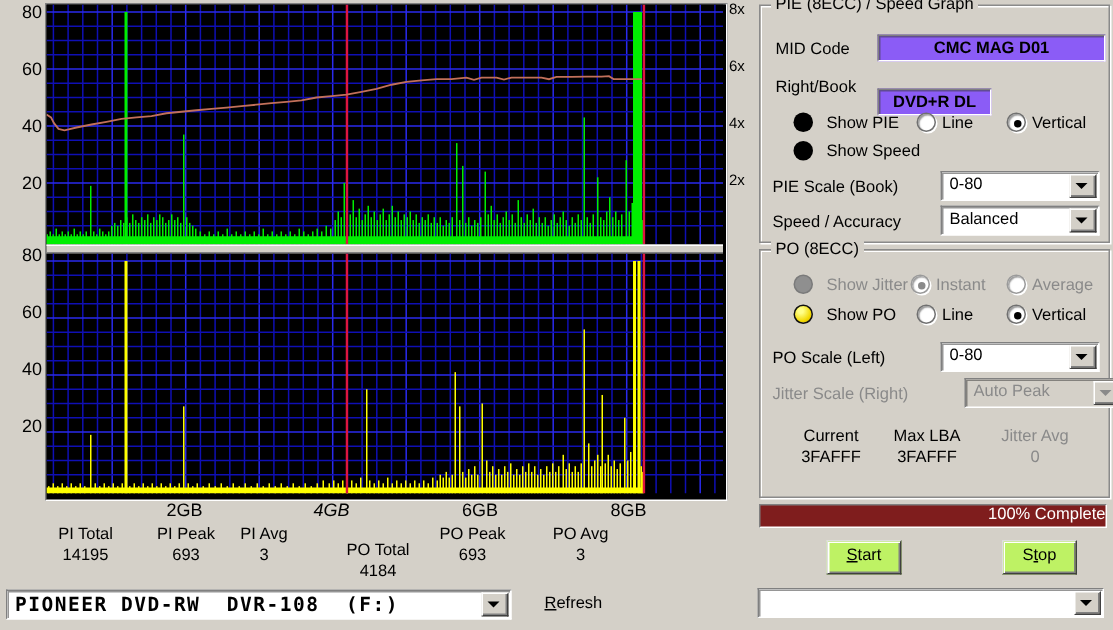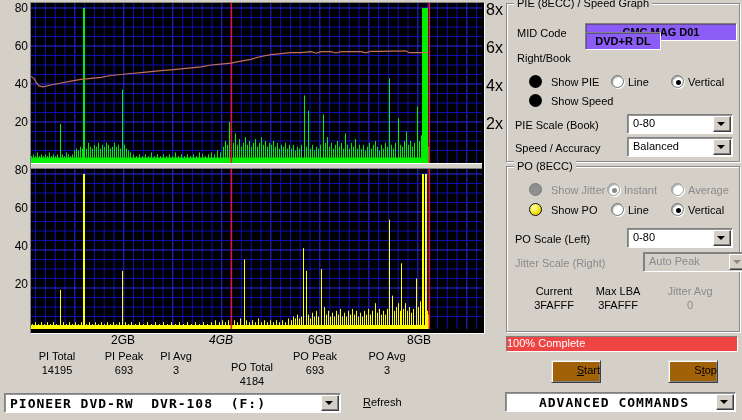--- a/index.html
+++ b/index.html
@@ -5,31 +5,31 @@
   html,body{margin:0;padding:0;}
   body{width:742px;height:420px;background:#d4d0c8;font-family:"Liberation Sans",sans-serif;font-size:11px;color:#000;overflow:hidden;}
   .abs{position:absolute;}
   #app{position:relative;width:742px;height:420px;}
 
   
   #plotbox{left:30px;top:2px;width:453px;height:330px;border:1px solid;border-color:#808080 #ffffff #ffffff #808080;background:#000;}
   #plotbox svg{display:block;}
   #plot-sep{position:absolute;left:0;top:160px;width:451px;height:6px;background:#d4d0c8;border-top:1px solid #ffffff;border-bottom:1px solid #808080;box-sizing:border-box;}
   .ylab{width:26px;text-align:right;font-size:12px;}
-  .ylab-r{width:20px;text-align:left;font-size:16px;}
+  .ylab-r{width:20px;text-align:left;font-size:10px;}
   .xlab{transform:translateX(-50%);font-size:12px;}
 
   
   .stat{width:84px;text-align:center;line-height:13px;}
   .stat .v{margin-top:1px;}
 
   
   .group{border:1px solid #8a8a8a;box-shadow:inset 1px 1px 0 #ffffff,1px 1px 0 #ffffff;}
   .gtitle{position:absolute;top:-7px;left:7px;background:#d4d0c8;padding:0 3px;}
-  .btn{background:#a16207;border:1px solid;border-color:#dfdfdf #404040 #404040 #dfdfdf;box-shadow:inset 1px 1px 0 #ffffff,inset -1px -1px 0 #808080;text-align:right;cursor:default;}
+  .btn{background:#bef264;border:1px solid;border-color:#dfdfdf #404040 #404040 #dfdfdf;box-shadow:inset 1px 1px 0 #ffffff,inset -1px -1px 0 #808080;text-align:center;cursor:default;}
   .btn span{display:block;margin-top:3px;}
   .sunken{background:#8b5cf6;border:1px solid;border-color:#808080 #ffffff #ffffff #808080;box-shadow:inset 1px 1px 0 rgba(64,64,64,.55);font-weight:bold;}
   .fieldtext{position:absolute;left:0;right:0;top:2px;text-align:center;}
   .combo{background:#fff;border:1px solid;border-color:#808080 #ffffff #ffffff #808080;box-shadow:inset 1px 1px 0 rgba(64,64,64,.55);}
   .combo .ctext{position:absolute;left:5px;top:2px;right:18px;white-space:pre;overflow:hidden;}
   .combo .ctext.ctr{text-align:center;}
   .cbtn{position:absolute;right:1px;top:1px;bottom:1px;width:16px;background:#d4d0c8;border:1px solid;border-color:#ffffff #404040 #404040 #ffffff;box-shadow:inset -1px -1px 0 #808080;}
   .cbtn:after{content:"";position:absolute;left:3px;top:5px;border:4px solid transparent;border-top:4px solid #000;}
   .combo.dis{background:#d4d0c8;color:#8a8a8a;}
   .combo.dis .cbtn:after{border-top-color:#8a8a8a;}
@@ -39,21 +39,21 @@
   .led{width:13px;height:13px;border-radius:50%;}
   .led.black{background:#000;}
   .led.gray{background:#8f8f8f;border:1px solid #7a7a7a;box-sizing:border-box;}
   .led.yellow{background:radial-gradient(circle at 35% 30%,#ffff88 15%,#f2d800 65%,#bfa000 100%);border:1px solid #101010;box-sizing:border-box;}
 
   .radio{width:11px;height:11px;border-radius:50%;background:#fff;border:1px solid #707070;box-shadow:inset 1px 1px 1px rgba(0,0,0,.4),1px 1px 0 #fff;box-sizing:content-box;}
   .radio.on:after{content:"";position:absolute;left:4px;top:4px;width:5px;height:5px;border-radius:50%;background:#000;}
   .radio.dis{border-color:#9a9a9a;}
   .radio.dis.on:after{background:#8a8a8a;}
 
-  #progress{background:#ef4444;border:1px solid;border-color:#808080 #ffffff #ffffff #808080;text-align:left;color:#fff;line-height:13px;}
+  #progress{background:#7f1d1d;border:1px solid;border-color:#808080 #ffffff #ffffff #808080;text-align:right;color:#fff;line-height:13px;}
   u{text-decoration:underline;}
 </style>
 </head>
 <body>
 
 <div id="app">
 
   <div class="abs ylab" style="left:2px;top:1px;">80</div>
   <div class="abs ylab" style="left:2px;top:39px;">60</div>
   <div class="abs ylab" style="left:2px;top:77px;">40</div>
@@ -570,21 +570,21 @@
 
   <div class="abs group" style="left:506px;top:3px;width:232px;height:157px;">
     <div class="gtitle">PIE (8ECC) / Speed Graph</div>
 
     <div class="abs" style="left:10px;top:23px;">MID Code</div>
     <div class="abs sunken" style="left:78px;top:19px;width:150px;height:16px;">
         <div class="fieldtext">CMC MAG D01</div>
       </div>
 
     <div class="abs" style="left:10px;top:48px;">Right/Book</div>
-    <div class="abs sunken" style="left:78px;top:28px;width:74px;height:16px;">
+    <div class="abs sunken" style="left:78px;top:55px;width:74px;height:16px;">
         <div class="fieldtext">DVD+R DL</div>
       </div>
 
     <div class="abs led black" style="left:22px;top:71px;"></div>
     <div class="abs" style="left:44px;top:72px;">Show PIE</div>
     <div class="abs radio" style="left:104px;top:71px;"></div>
     <div class="abs" style="left:121px;top:72px;">Line</div>
     <div class="abs radio on" style="left:164px;top:71px;"></div>
     <div class="abs" style="left:181px;top:72px;">Vertical</div>
 
@@ -654,17 +654,16 @@
   <div class="abs btn" style="left:668px;top:360px;width:48px;height:21px;">
       <span>S<u>t</u>op</span>
     </div>
 
   <div class="abs combo" style="left:4px;top:393px;width:335px;height:18px;">
       <div class="ctext mono">PIONEER DVD-RW  DVR-108  (F:)</div>
       <div class="cbtn"></div>
     </div>
   <div class="abs" style="left:363px;top:396px;"><span><u>R</u>efresh</span></div>
   <div class="abs combo" style="left:505px;top:392px;width:229px;height:18px;">
-      <div class="ctext mono ctr">ADVANCED COMMANDS</div>
       <div class="cbtn"></div>
     </div>
 
 </div>
 
 </body></html>

